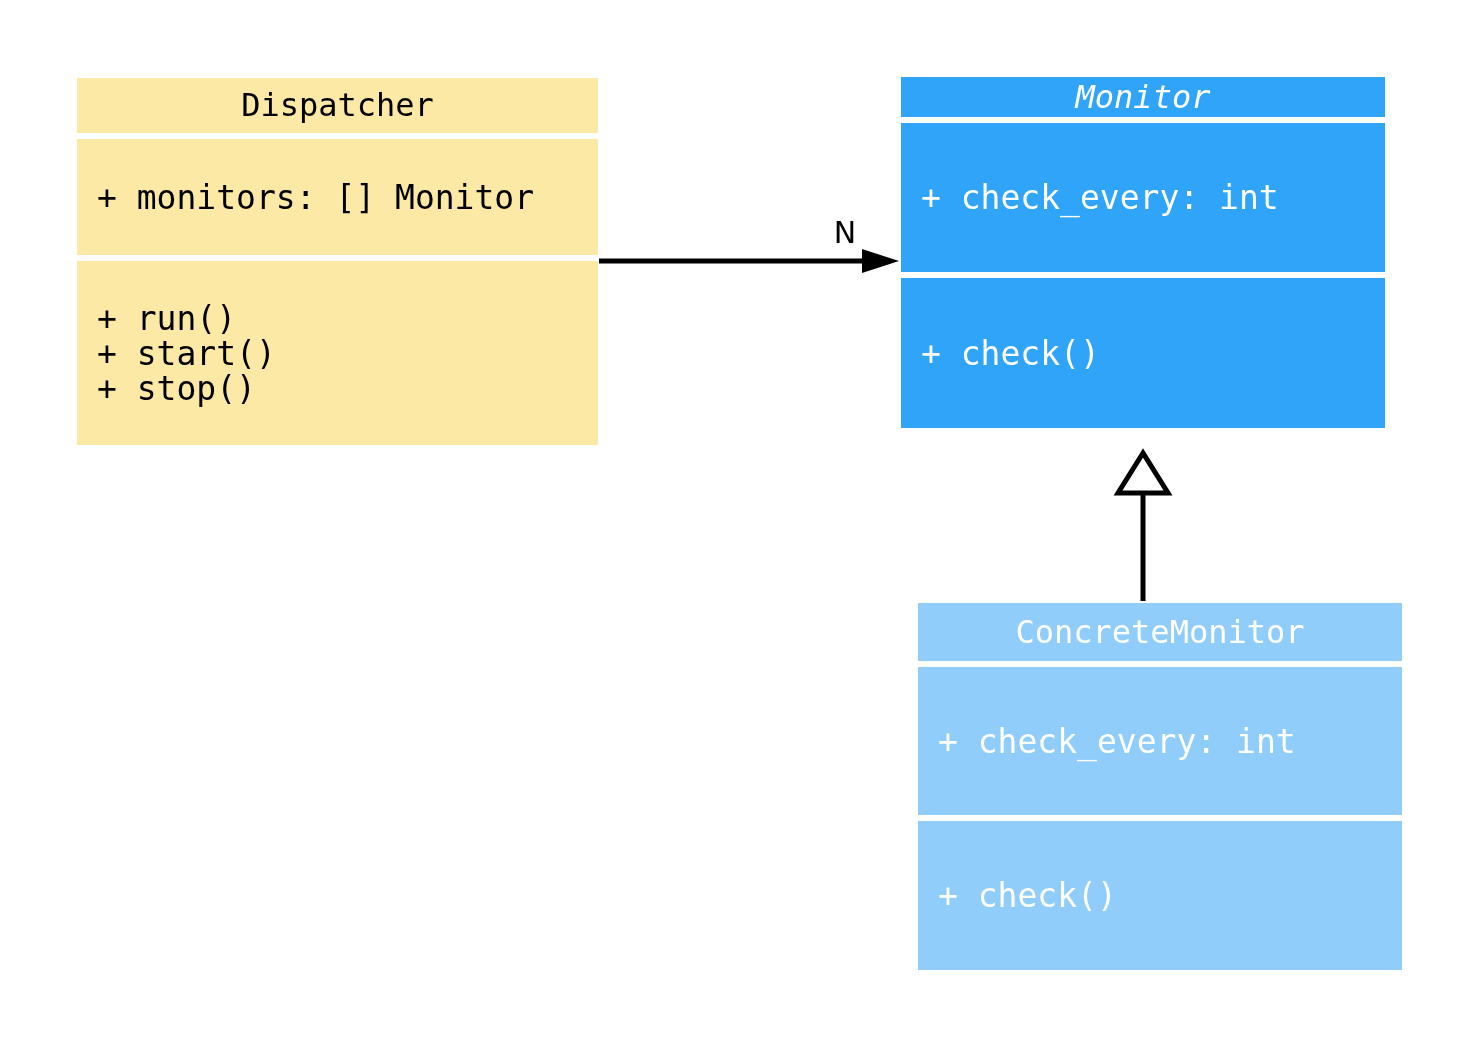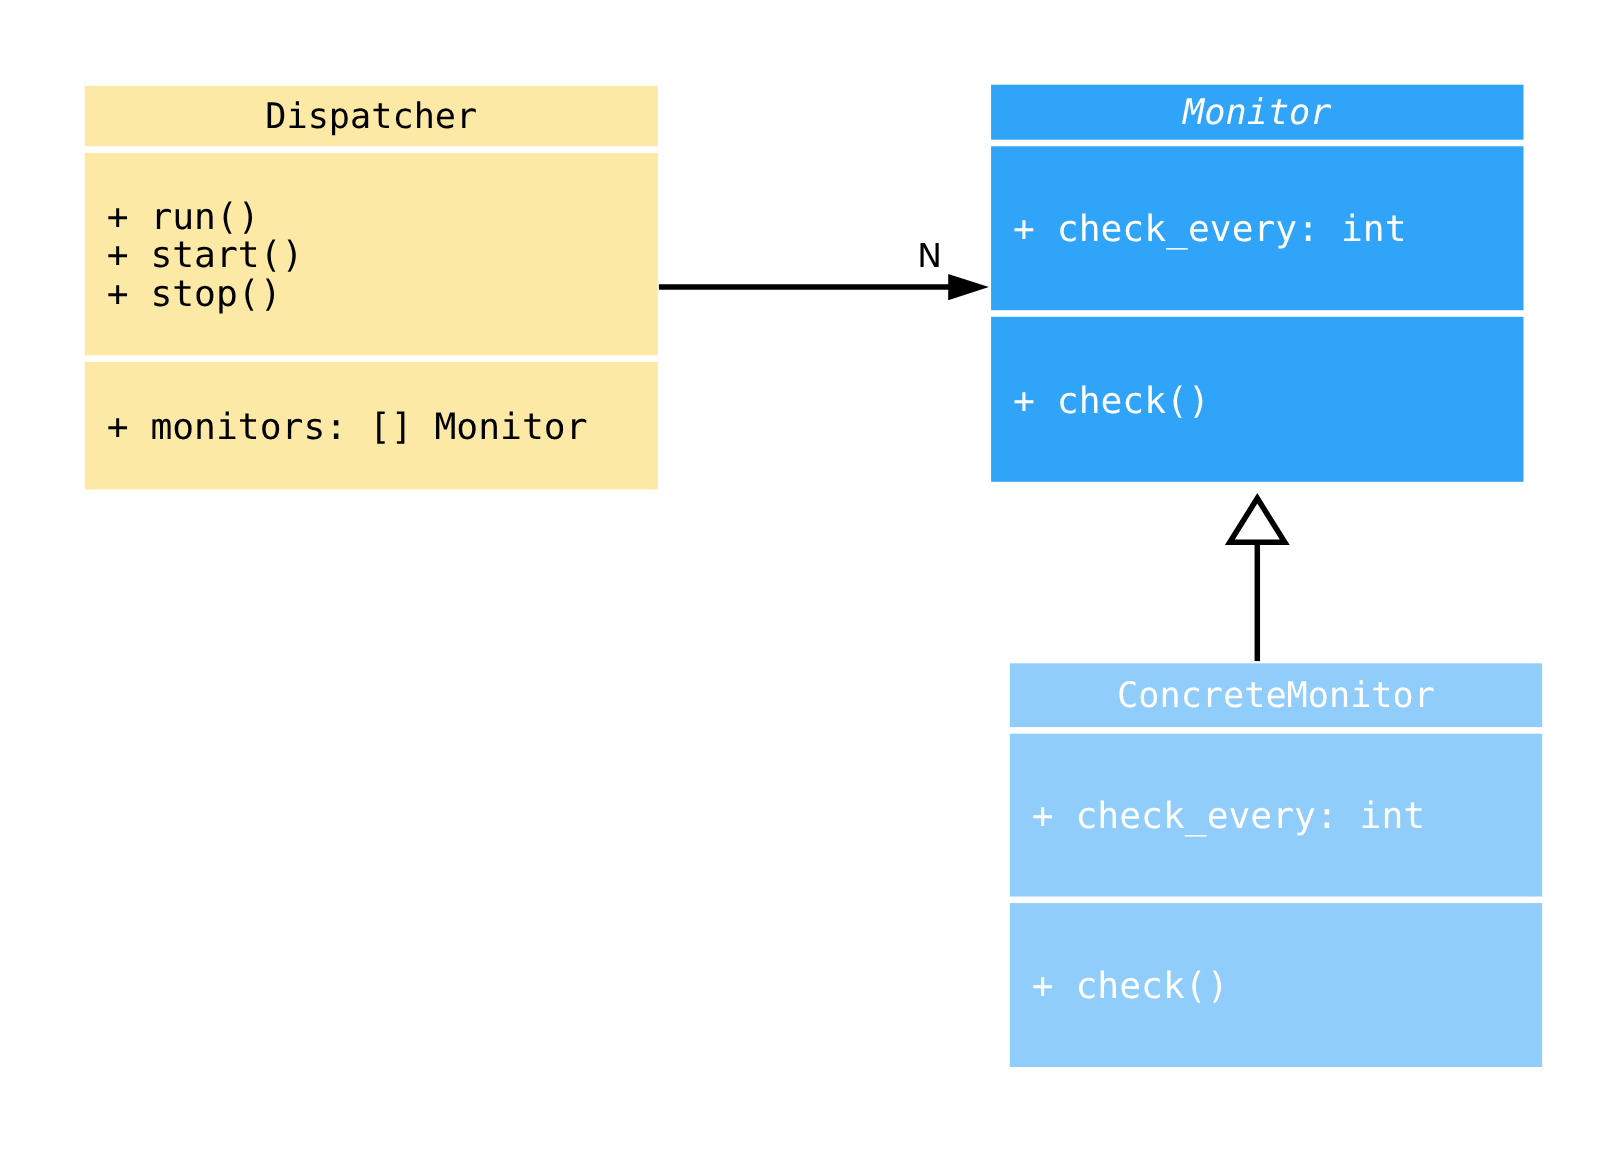--- a/index.html
+++ b/index.html
@@ -43,21 +43,21 @@
   }
   
   #class-dispatcher { left: 77px; top: 78px; width: 521px; }
   #class-dispatcher .compartment { background: #fce9a6; color: #000000; }
   #class-dispatcher .title-compartment { height: 55px; }
   #class-dispatcher .attrs-compartment { height: 116px; }
   #class-dispatcher .methods-compartment { height: 184px; }
   
   #class-monitor { left: 901px; top: 77px; width: 484px; }
   #class-monitor .compartment { background: #2fa4f8; color: #ffffff; }
-  #class-monitor .title-compartment { height: 50px; font-style: italic; }
+  #class-monitor .title-compartment { height: 40px; font-style: italic; }
   #class-monitor .attrs-compartment { height: 149px; }
   #class-monitor .methods-compartment { height: 150px; }
   
   #class-concrete-monitor { left: 901px; top: 603px; width: 484px; margin-left: 17px; }
   #class-concrete-monitor .compartment { background: #90cdfa; color: #ffffff; }
   #class-concrete-monitor .title-compartment { height: 58px; }
   #class-concrete-monitor .attrs-compartment { height: 148px; }
   #class-concrete-monitor .methods-compartment { height: 149px; }
 
   #edge-layer {
@@ -76,27 +76,27 @@
 </style>
 </head>
 <body>
 
 <div id="canvas">
 
   <div class="uml-class" id="class-dispatcher">
     <div class="compartment title-compartment">
       <span class="member-line">Dispatcher</span>
     </div>
+    <div class="compartment body-compartment attrs-compartment">
+      <span class="member-line">+ monitors: [] Monitor</span>
+    </div>
     <div class="compartment body-compartment methods-compartment">
       <span class="member-line">+ run()</span>
       <span class="member-line">+ start()</span>
       <span class="member-line">+ stop()</span>
-    </div>
-    <div class="compartment body-compartment attrs-compartment">
-      <span class="member-line">+ monitors: [] Monitor</span>
     </div>
   </div>
 
   <div class="uml-class" id="class-monitor">
     <div class="compartment title-compartment">
       <span class="member-line">Monitor</span>
     </div>
     <div class="compartment body-compartment attrs-compartment">
       <span class="member-line">+ check_every: int</span>
     </div>

